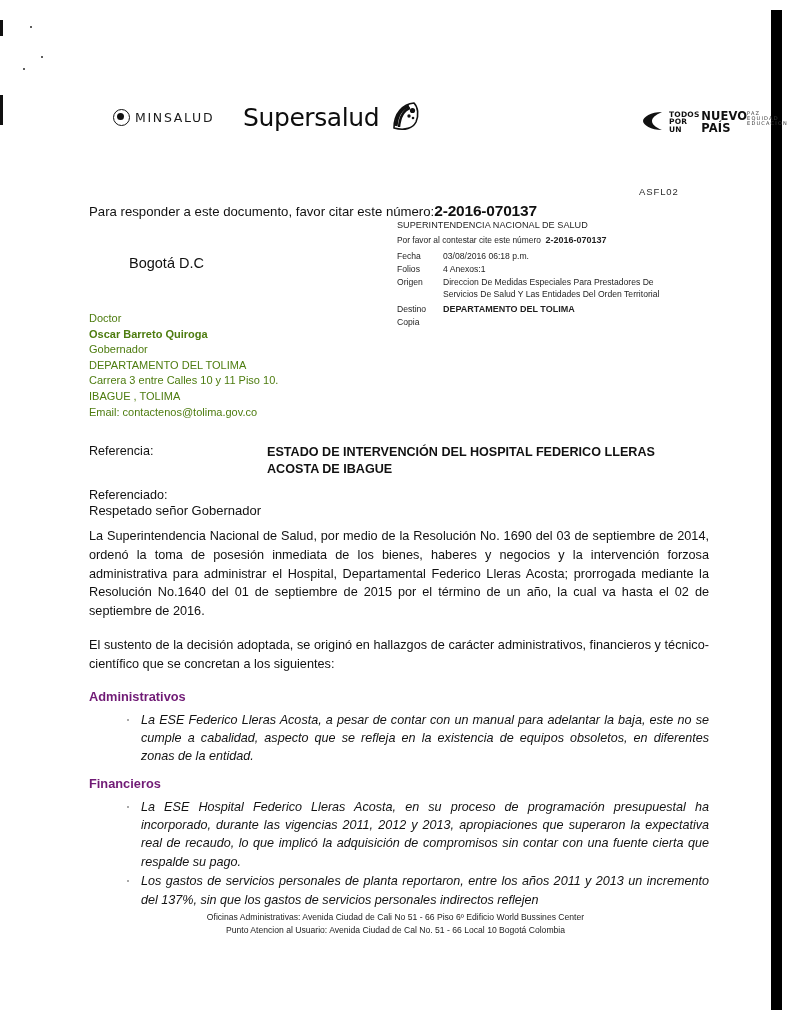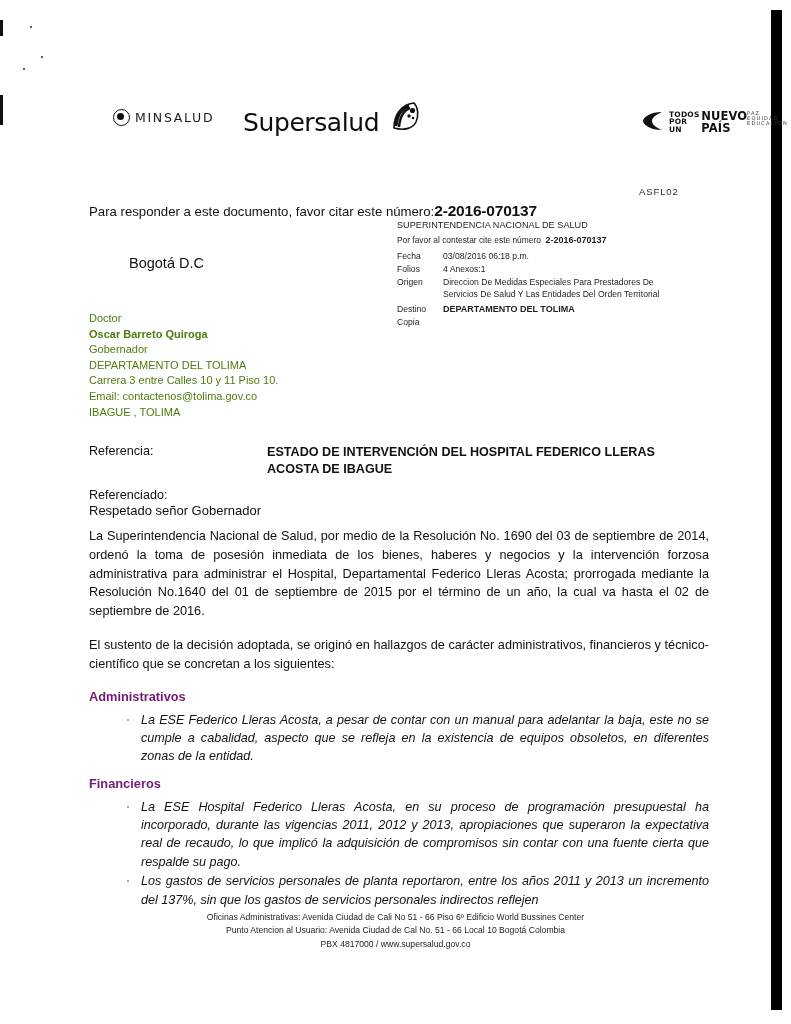--- a/index.html
+++ b/index.html
@@ -81,21 +81,21 @@
     letter-spacing: 1.7px;
     color: #1a1a1a;
     font-family: "DejaVu Sans", sans-serif;
   }
 
   .supersalud {
     position: absolute;
     left: 243px;
     top: 0px;
     display: flex;
-    align-items: flex-end;
+    align-items: flex-start;
     gap: 11px;
   }
   .supersalud-text {
     font-size: 25px;
     color: #0d0d0d;
     font-family: "DejaVu Sans", sans-serif;
     letter-spacing: -0.4px;
   }
   .supersalud-mark {
     margin-left: 0px;
@@ -405,22 +405,22 @@
   </div>
 
   <div class="city">Bogotá D.C</div>
 
   <div class="addressee">
     <div>Doctor</div>
     <div class="bold">Oscar Barreto Quiroga</div>
     <div>Gobernador</div>
     <div>DEPARTAMENTO DEL TOLIMA</div>
     <div>Carrera 3 entre Calles 10 y 11 Piso 10.</div>
+    <div>IBAGUE , TOLIMA</div>
     <div>Email: contactenos@tolima.gov.co</div>
-    <div>IBAGUE , TOLIMA</div>
   </div>
 
   <div class="ref-block">
     <div class="ref-row">
       <span class="ref-label">Referencia:</span>
       <span class="ref-value">
         <span>ESTADO DE INTERVENCIÓN DEL HOSPITAL FEDERICO LLERAS</span><br>
         <span>ACOSTA DE IBAGUE</span>
       </span>
     </div>
@@ -440,16 +440,15 @@
     <h3 class="section">Financieros</h3>
     <ul class="bullets">
       <li>La ESE Hospital Federico Lleras Acosta, en su proceso de programación presupuestal ha incorporado, durante las vigencias 2011, 2012 y 2013, apropiaciones que superaron la expectativa real de recaudo, lo que implicó la adquisición de compromisos sin contar con una fuente cierta que respalde su pago.</li>
       <li>Los gastos de servicios personales de planta reportaron, entre los años 2011 y 2013 un incremento del 137%, sin que los gastos de servicios personales indirectos reflejen</li>
     </ul>
   </div>
 
   <div class="footer">
     <div>Oficinas Administrativas: Avenida Ciudad de Cali No  51 - 66 Piso 6º Edificio World Bussines Center</div>
     <div>Punto Atencion al Usuario:  Avenida Ciudad de Cal  No. 51 - 66 Local 10 Bogotá Colombia</div>
-    <div>PBX 4817000 / www.supersalud.gov.co</div>
   </div>
 
 </div>
 
 </body></html>

